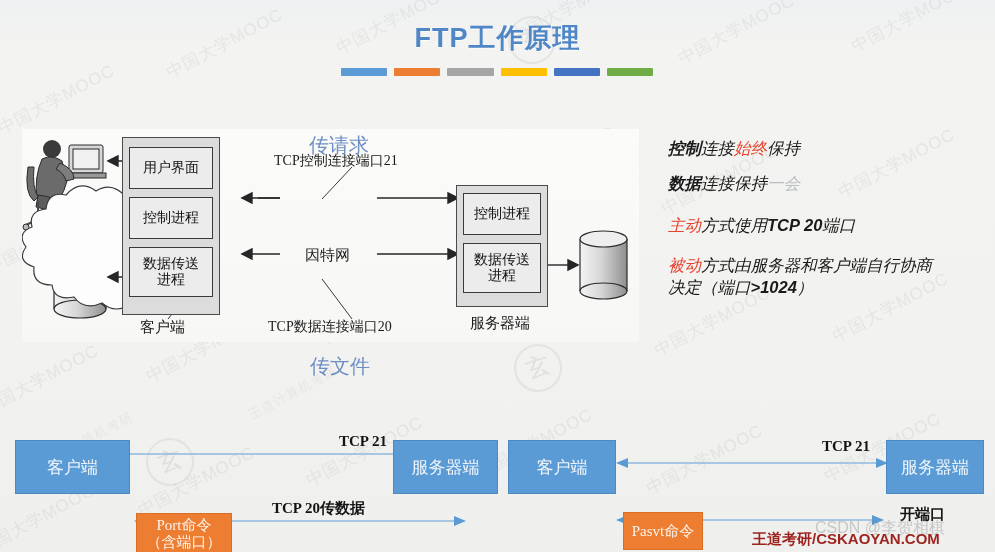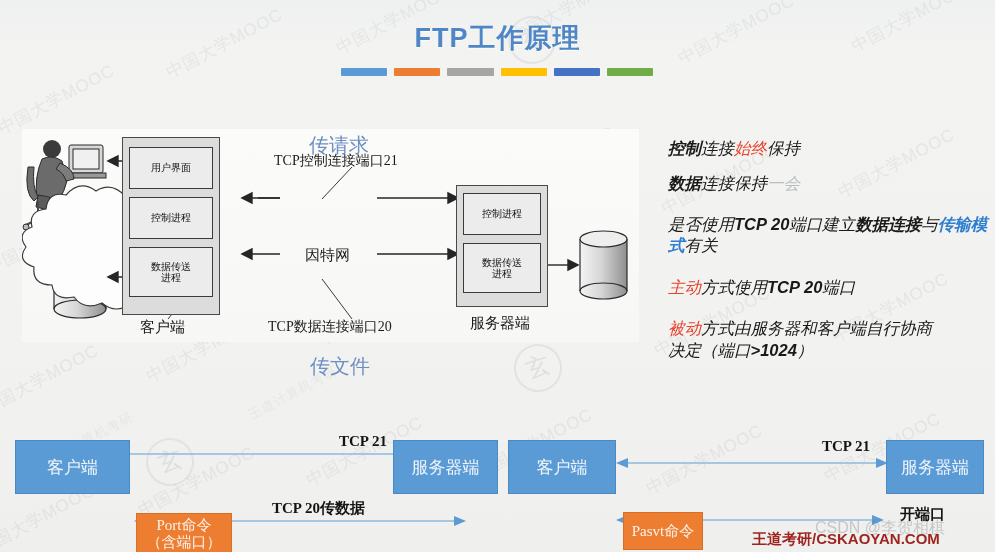--- a/index.html
+++ b/index.html
@@ -119,21 +119,21 @@
   .innerbox {
     position: absolute;
     background: #ececec;
     border: 1px solid #3a3a3a;
     box-sizing: border-box;
     display: flex;
     align-items: center;
     justify-content: center;
     text-align: center;
     font-family: "Liberation Serif", "DejaVu Serif", serif;
-    font-size: 10px;
+    font-size: 14px;
     color: #111;
     line-height: 1.15;
   }
 
   
   .rpanel {
     position: absolute;
     left: 668px;
     top: 138px;
     width: 322px;
@@ -407,23 +407,20 @@
   <div class="blue-lab" style="left:309px; top:132px;">传请求</div>
   <div class="blue-lab" style="left:310px; top:353px;">传文件</div>
 
   <div class="rpanel">
     <div class="rline">
       <span class="b">控制</span><span>连接</span><span class="red">始终</span><span>保持</span>
     </div>
     <div class="rline gap">
       <span class="b">数据</span><span>连接保持</span><span class="silver">一会</span>
     </div>
-    <div class="rline gap">
-      <span>是否使用</span><span class="lat">TCP 20</span><span>端口建立</span><span class="b">数据</span><span class="b">连接</span><span>与</span><span class="blue">传输模式</span><span>有关</span>
-    </div>
     <div class="rline gap" style="margin-top:20px;">
       <span class="red">主动</span><span>方式使用</span><span class="lat">TCP 20</span><span>端口</span>
     </div>
     <div class="rline">
       <span class="red">被动</span><span>方式由服务器和客户端自行协商</span><br>
       <span>决定（端口</span><span class="lat">&gt;1024</span><span>）</span>
     </div>
   </div>
 
   <div class="bbox" style="left:15px; top:440px; width:115px; height:54px;">

